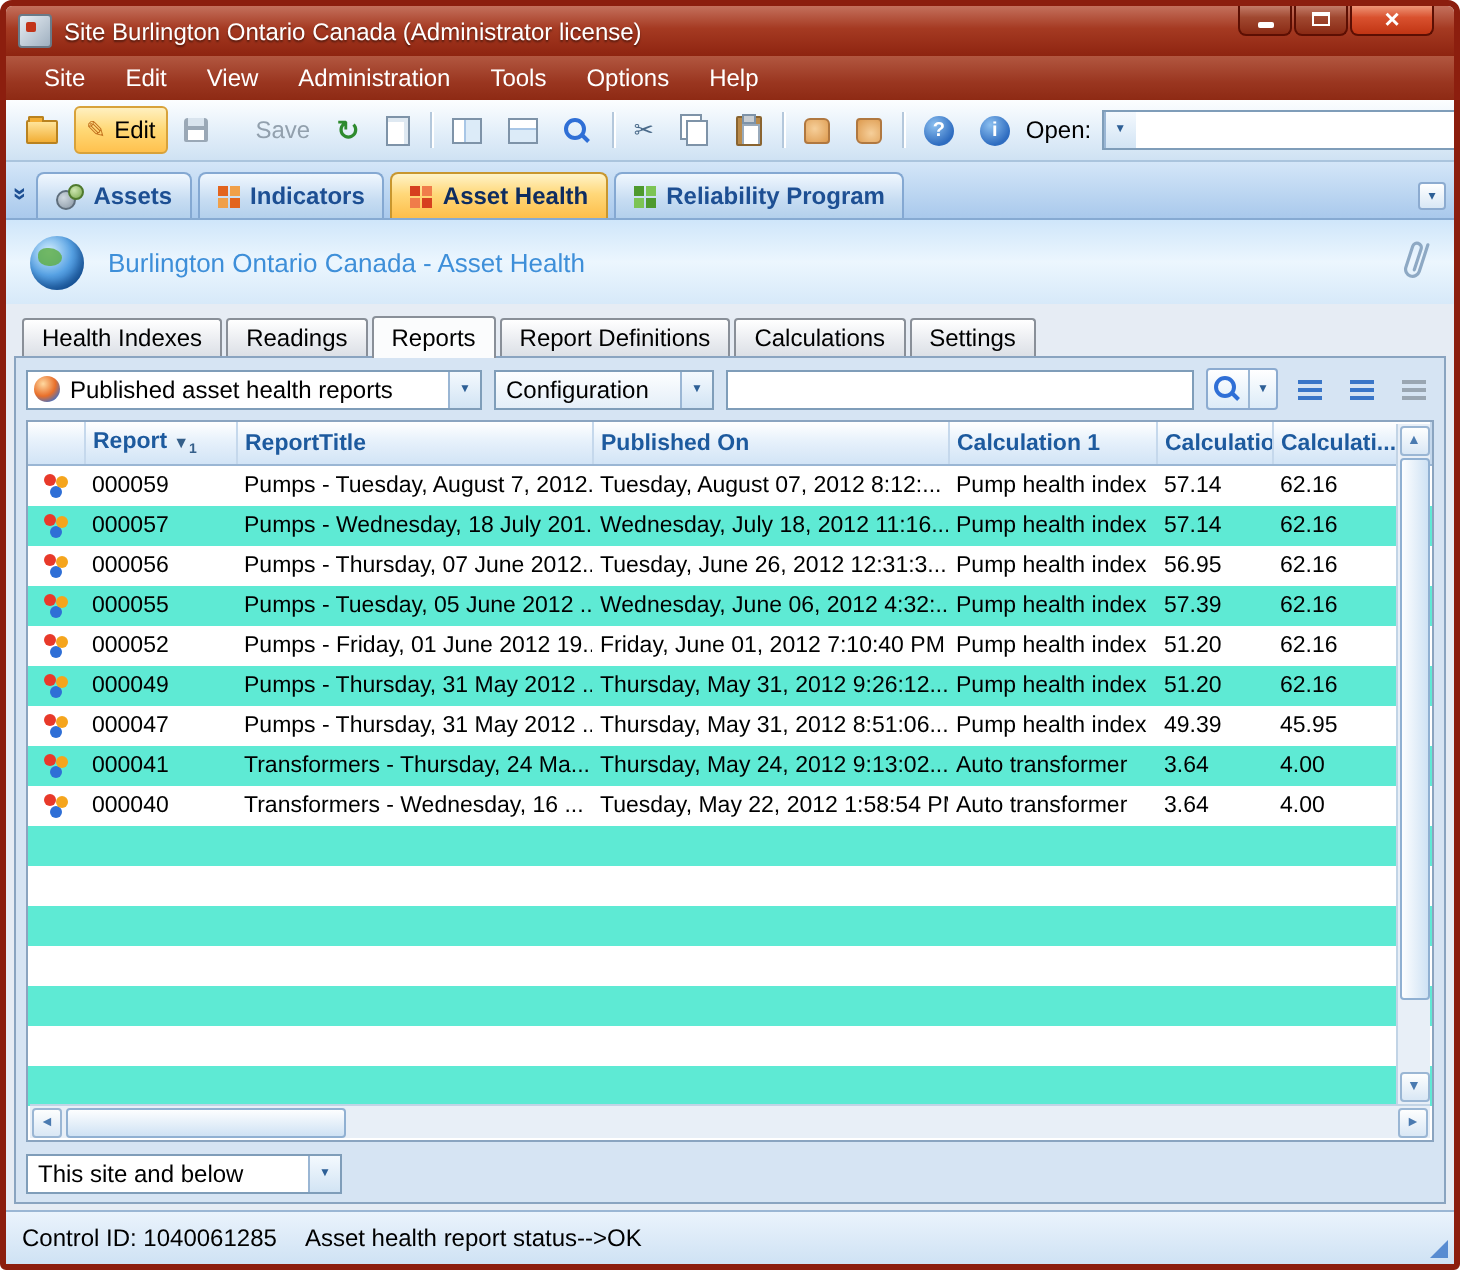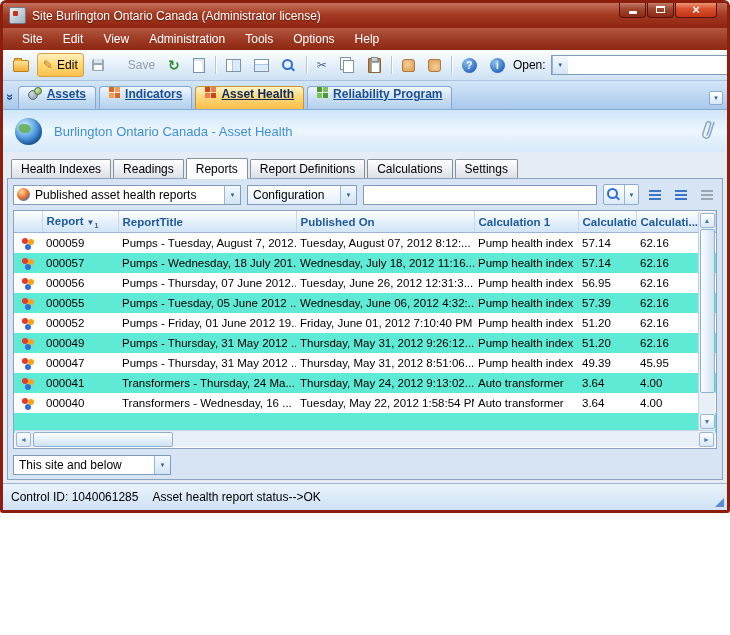--- a/index.html
+++ b/index.html
@@ -1,16 +1,16 @@
 <!DOCTYPE html>
 <html><head>
 <meta charset="utf-8">
 <style>
   html,body{margin:0;padding:0;background:#fff;}
-  .window{width:730px;height:513px;box-sizing:border-box;border:3px solid #8c1e0e;border-radius:6px 6px 3px 3px;
+  .window{width:730px;height:635px;box-sizing:border-box;border:3px solid #8c1e0e;border-radius:6px 6px 3px 3px;
     display:flex;flex-direction:column;overflow:hidden;background:#e6ecf4;position:relative;
     font-family:"Liberation Sans","DejaVu Sans",sans-serif;font-size:12px;color:#000;}
   
   .titlebar{flex:0 0 25px;background:linear-gradient(180deg,#c4705c,#a53a22 45%,#8e2410);display:flex;align-items:center;padding:0 6px;gap:6px;color:#fff;}
   .app-icon{width:15px;height:15px;border-radius:2px;background:linear-gradient(135deg,#e8eef4,#9fb0c0);border:1px solid #6a7a88;position:relative;flex:0 0 15px;}
   .app-icon::after{content:"";position:absolute;left:3px;top:3px;width:5px;height:5px;background:#c2341a;border-radius:1px;}
   .title-text{font-size:12px;text-shadow:0 1px 1px rgba(0,0,0,.45);white-space:nowrap;}
   .win-buttons{margin-left:auto;display:flex;gap:1px;align-self:flex-start;margin-top:-1px;padding-right:4px;}
   .wbtn{height:16px;display:flex;align-items:center;justify-content:center;color:#fff;border:1px solid #5c0f03;border-top:none;border-radius:0 0 4px 4px;box-shadow:inset 0 1px 0 rgba(255,255,255,.35);box-sizing:border-box;}
   .wbtn.min,.wbtn.max{width:27px;background:linear-gradient(180deg,#c98572,#a04830 45%,#8a2a14);}
@@ -50,21 +50,21 @@
   .icon-thumb.down{transform:rotate(180deg);}
   .icon-help,.icon-info{width:15px;height:15px;border-radius:50%;background:radial-gradient(circle at 35% 30%,#8cc0f0,#2e6cc0 70%);color:#fff;font-weight:bold;font-size:10px;display:flex;align-items:center;justify-content:center;}
   .open-group{margin-left:auto;display:flex;align-items:center;gap:5px;}
   .combo{background:#fff;border:1px solid #7f9db9;height:20px;display:flex;align-items:center;box-sizing:border-box;}
   .combo-text{padding:0 5px;white-space:nowrap;overflow:hidden;flex:1;}
   .combo-arrow{width:15px;align-self:stretch;display:flex;align-items:center;justify-content:center;font-size:6px;color:#2d5f96;background:linear-gradient(180deg,#f4f9fe,#d2e4f4);border-left:1px solid #9ab6d4;flex:0 0 15px;}
   .open-combo{width:200px;}
   
   .tabstrip{flex:0 0 28px;background:linear-gradient(180deg,#d4e6f8,#a9c9ec);display:flex;align-items:flex-end;padding:0 4px;border-bottom:1px solid #86aad2;}
   .chevron{color:#1d4f93;font-weight:bold;font-size:12px;transform:rotate(90deg);margin:0 4px 5px 0;}
-  .mtab{height:23px;display:flex;align-items:flex-start;gap:5px;padding:0 9px;margin-right:3px;background:linear-gradient(180deg,#f0f7fe,#c6dcf2 60%,#b3d0ec);border:1px solid #84a8d2;border-bottom:none;border-radius:4px 4px 0 0;color:#1d4f93;font-weight:bold;box-sizing:border-box;text-decoration:underline;}
+  .mtab{height:23px;display:flex;align-items:center;gap:5px;padding:0 9px;margin-right:3px;background:linear-gradient(180deg,#f0f7fe,#c6dcf2 60%,#b3d0ec);border:1px solid #84a8d2;border-bottom:none;border-radius:4px 4px 0 0;color:#1d4f93;font-weight:bold;box-sizing:border-box;}
   .mtab.active{background:linear-gradient(180deg,#fff3c8,#ffd87a 45%,#fdbe4a);border-color:#c8962e;color:#0e2c60;}
   .tabstrip-end{margin-left:auto;margin-bottom:4px;width:14px;height:14px;background:linear-gradient(180deg,#fff,#d8e7f5);border:1px solid #8cabd0;border-radius:2px;display:flex;align-items:center;justify-content:center;font-size:7px;color:#2d5f96;box-sizing:border-box;}
   .ti-grid{width:11px;height:11px;flex:0 0 11px;background-image:linear-gradient(var(--c1),var(--c1)),linear-gradient(var(--c2),var(--c2)),linear-gradient(var(--c2),var(--c2)),linear-gradient(var(--c1),var(--c1));background-size:5px 5px;background-position:0 0,6px 0,0 6px,6px 6px;background-repeat:no-repeat;}
   .ti-strategy{--c1:#2f6fd6;--c2:#7aa8e0;}
   .ti-indicators{--c1:#e2641e;--c2:#f0a04a;}
   .ti-health{--c1:#d6401f;--c2:#f07c4a;}
   .ti-reliability{--c1:#4e9a2e;--c2:#7cc455;}
   .ti-assets{width:14px;height:13px;position:relative;flex:0 0 14px;}
   .ti-assets::before{content:"";position:absolute;left:0;top:3px;width:8px;height:8px;border-radius:50%;background:radial-gradient(circle at 35% 35%,#cfd8e0,#8795a2);border:1px solid #5f6e7c;}
   .ti-assets::after{content:"";position:absolute;right:0;top:0;width:6px;height:6px;border-radius:50%;background:radial-gradient(circle at 35% 35%,#cde6b0,#79a84e);border:1px solid #4f7a2e;}

